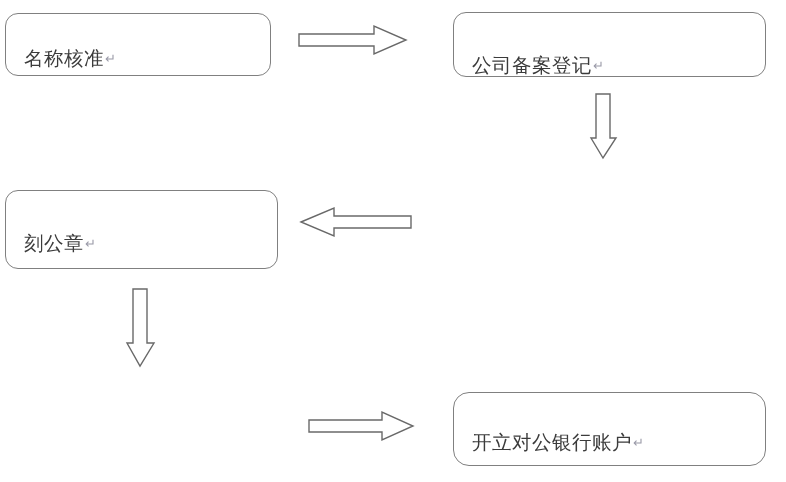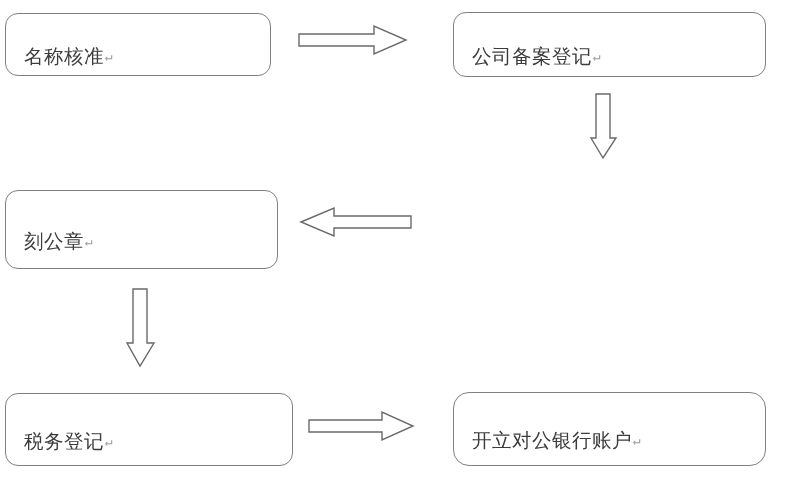--- a/index.html
+++ b/index.html
@@ -30,33 +30,33 @@
     justify-content: flex-start;
   }
   .node-label {
     display: inline-block;
     padding-left: 18px;
     font-size: 19.5px;
     line-height: 1.1;
     color: #3b3b3b;
     letter-spacing: 0.5px;
     white-space: nowrap;
-    font-family: Liberation Mono, monospace;
+    font-family: Liberation Sans, sans-serif;
     margin-top: 28px;
   }
   .pilcrow {
     color: #9a9aa8;
     font-size: 13px;
     vertical-align: 2px;
     padding-left: 1px;
   }
 
   
   #node-name-approval   { left: 5px;   top: 13px;  width: 266px; height: 63px; }
-  #node-company-filing  { left: 453px; top: 12px;  width: 313px; height: 65px; }
+  #node-company-filing  { left: 453px; top: 12px;  width: 313px; height: 65px; align-items: flex-end; }
   #node-carve-seal      { left: 5px;   top: 190px; width: 273px; height: 79px; }
   #node-get-license     { left: 455px; top: 188px; width: 311px; height: 78px; }
   #node-tax-reg         { left: 5px;   top: 393px; width: 288px; height: 73px; }
   #node-bank-account    { left: 453px; top: 392px; width: 313px; height: 74px; border-radius: 16px; }
 
   .arrow {
     position: absolute;
   }
   .arrow svg {
     display: block;
@@ -111,23 +111,20 @@
     </svg>
   </div>
 
 
   <div class="arrow" id="arrow-seal-to-tax">
     <svg width="30" height="80" viewBox="0 0 30 80" aria-hidden="true">
       <polygon class="arrow-shape" points="7,1 21,1 21,55 28,55 14,78 1,55 7,55"></polygon>
     </svg>
   </div>
 
-  <div class="node" id="node-tax-reg">
-    <span class="node-label"><span>税务登记</span><span class="pilcrow">↵</span></span>
-  </div>
 
   <div class="arrow" id="arrow-tax-to-bank">
     <svg width="107" height="30" viewBox="0 0 107 30" aria-hidden="true">
       <polygon class="arrow-shape" points="1,9 74,9 74,1 105,15 74,29 74,21 1,21"></polygon>
     </svg>
   </div>
 
   <div class="node" id="node-bank-account">
     <span class="node-label"><span>开立对公银行账户</span><span class="pilcrow">↵</span></span>
   </div>

